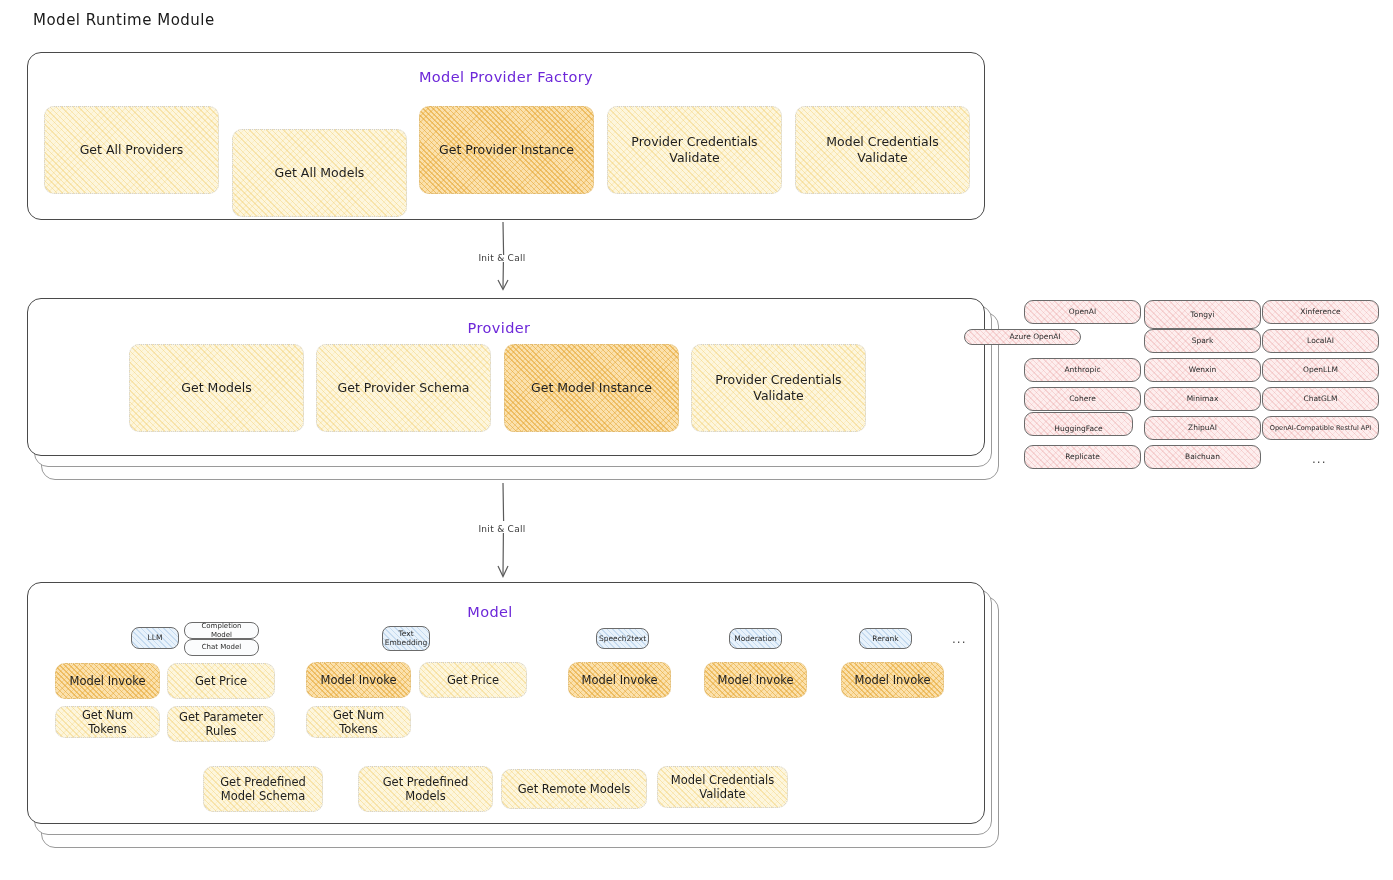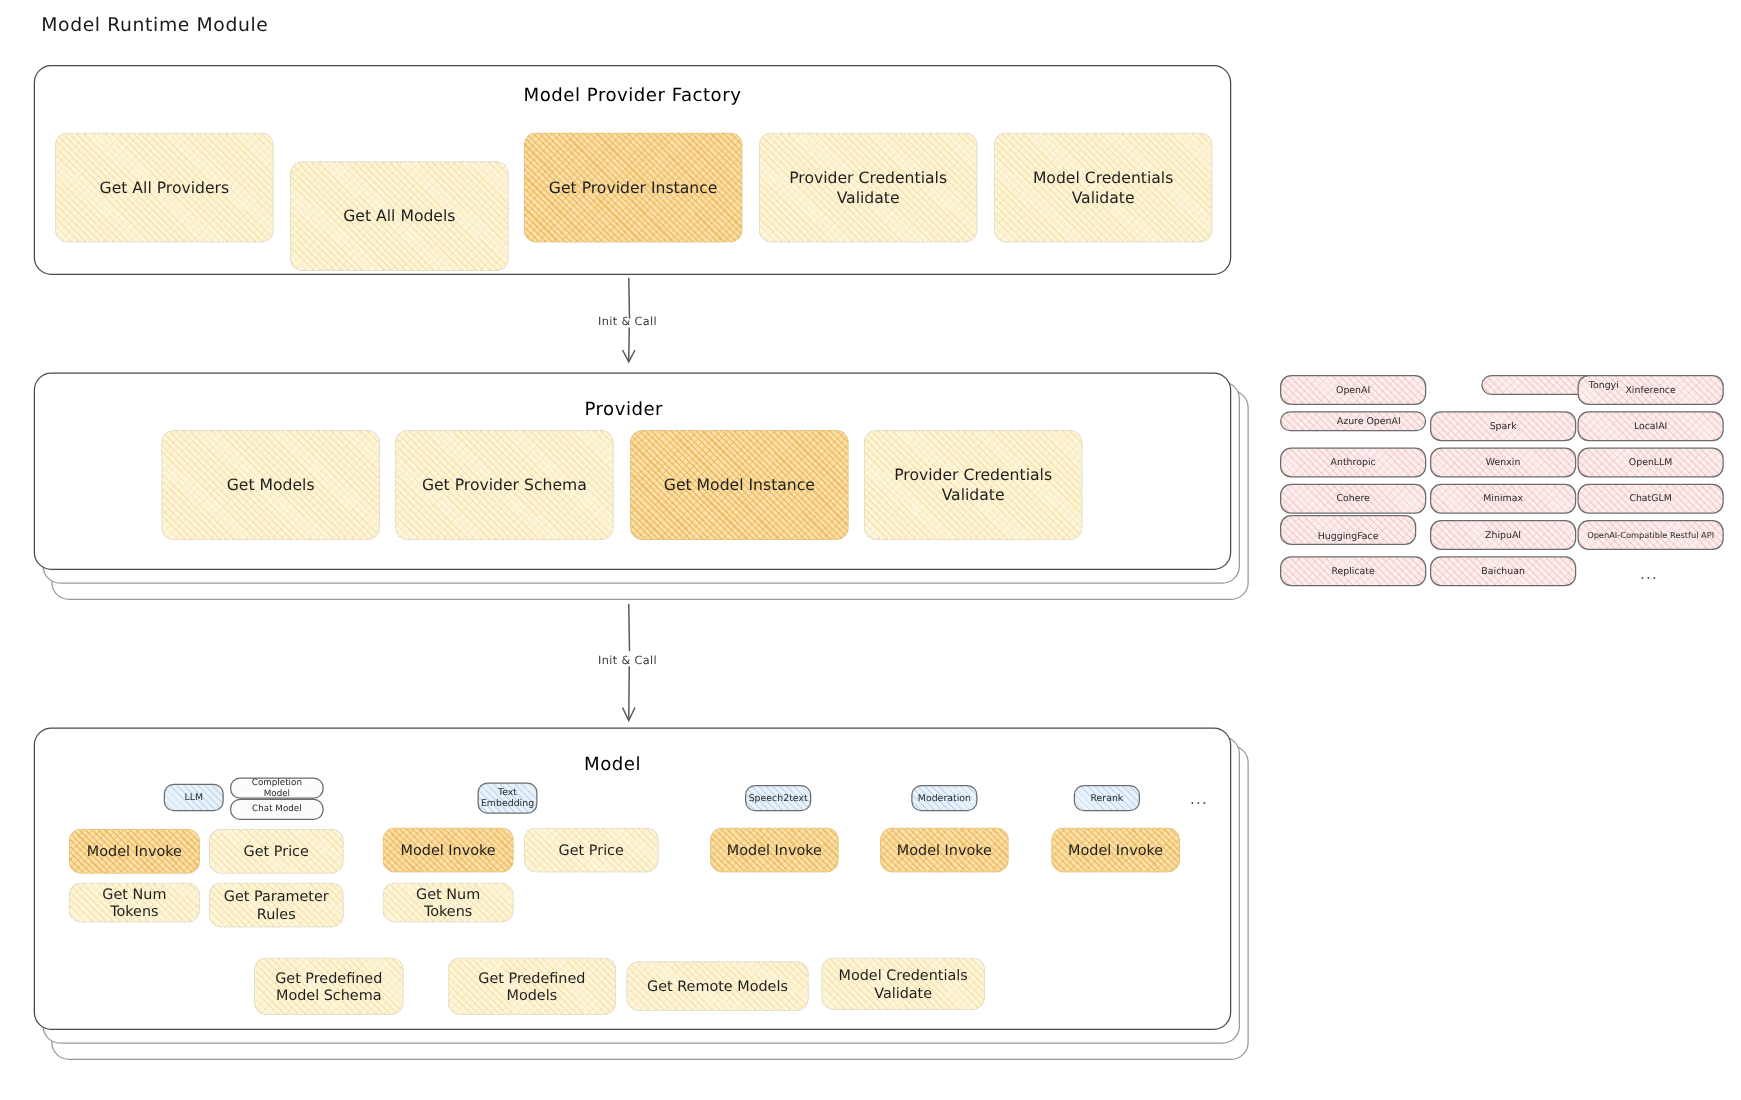--- a/index.html
+++ b/index.html
@@ -29,21 +29,21 @@
     border: 1.1px solid #9a9a9a;
     border-radius: 14px;
     background: #ffffff;
     box-sizing: border-box;
   }
 
   .sec-title {
     position: absolute;
     font-size: 14.5px;
     letter-spacing: .4px;
-    color: #000000;
+    color: #6d28d9;
     white-space: nowrap;
     transform: translateX(-50%);
   }
 
   
   .node {
     position: absolute;
     box-sizing: border-box;
     border-radius: 10px;
     display: flex;
@@ -177,37 +177,37 @@
 <div class="node n-orange fsz-13" style="left:504px; top:344px; width:175px; height:88px;">
   <span>Get Model Instance</span>
 </div>
 <div class="node n-yellow fsz-13" style="left:691px; top:344px; width:175px; height:88px;">
   <span>Provider Credentials Validate</span>
 </div>
 
 <div class="node n-pink" style="left:1024px; top:300px; width:117px; height:24px;">
   <span>OpenAI</span>
 </div>
-<div class="node n-pink" style="left:1024px; top:329px; width:117px; height:16px;padding-left:31px;">
+<div class="node n-pink" style="left:964px; top:329px; width:117px; height:16px;padding-left:31px;">
   <span>Azure OpenAI</span>
 </div>
 <div class="node n-pink" style="left:1024px; top:358px; width:117px; height:24px;">
   <span>Anthropic</span>
 </div>
 <div class="node n-pink" style="left:1024px; top:387px; width:117px; height:24px;">
   <span>Cohere</span>
 </div>
 <div class="node n-pink" style="left:1024px; top:412px; width:109px; height:24px;align-items:flex-end;">
   <span>HuggingFace</span>
 </div>
 <div class="node n-pink" style="left:1024px; top:445px; width:117px; height:24px;">
   <span>Replicate</span>
 </div>
 
-<div class="node n-pink" style="left:1185px; top:300px; width:117px; height:16px;justify-content:flex-end;">
+<div class="node n-pink" style="left:1144px; top:300px; width:117px; height:29px;">
   <span>Tongyi</span>
 </div>
 <div class="node n-pink" style="left:1144px; top:329px; width:117px; height:24px;">
   <span>Spark</span>
 </div>
 <div class="node n-pink" style="left:1144px; top:358px; width:117px; height:24px;">
   <span>Wenxin</span>
 </div>
 <div class="node n-pink" style="left:1144px; top:387px; width:117px; height:24px;">
   <span>Minimax</span>

